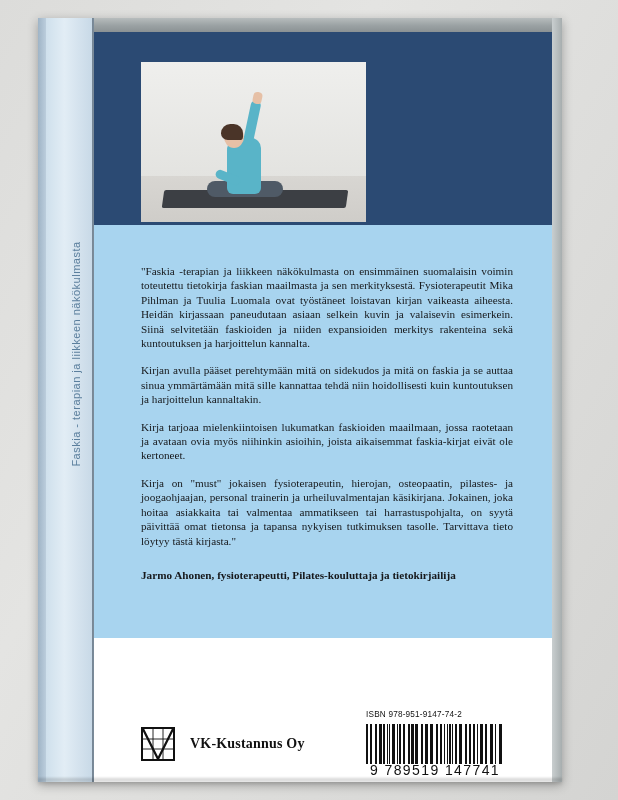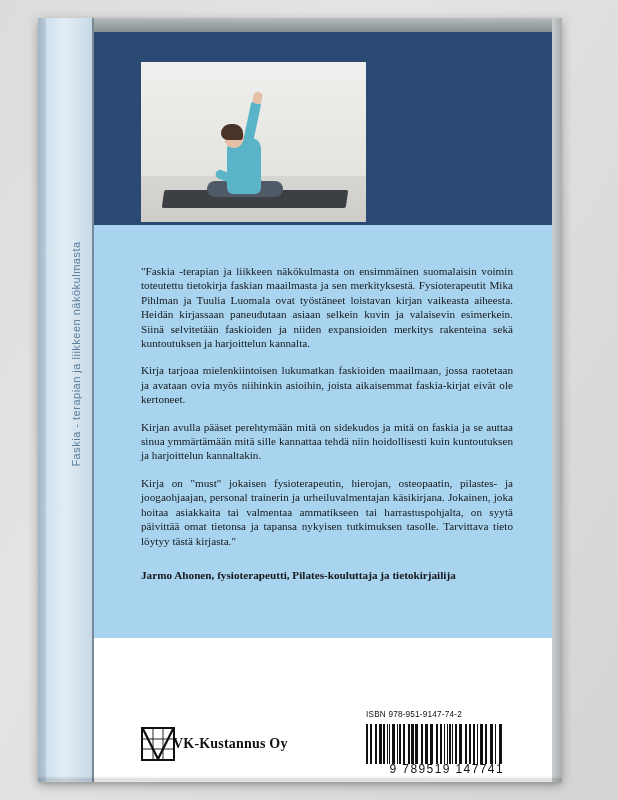--- a/index.html
+++ b/index.html
@@ -251,21 +251,21 @@
   }
   .logo-box .diag {
     position: absolute;
     left: -2px;
     top: -2px;
     width: 34px;
     height: 34px;
   }
   .publisher {
     position: absolute;
-    left: 79px;
+    left: 96px;
     top: 704px;
     font-family: "Liberation Serif", serif;
     font-weight: bold;
     font-size: 14px;
     color: #111;
     letter-spacing: 0.2px;
   }
 
   .isbn-text {
     position: absolute;
@@ -296,23 +296,23 @@
   .barcode .bars i {
     display: block;
     background: #111;
     height: 100%;
   }
   .barcode-num {
     position: absolute;
     left: 0;
     top: 38px;
     width: 138px;
-    text-align: right;
+    text-align: center;
     font-family: "Liberation Sans", sans-serif;
-    font-size: 12px;
+    font-size: 14px;
     letter-spacing: 1.4px;
     color: #111;
   }
 
   
   .bottom-shadow {
     position: absolute;
     left: 38px;
     top: 778px;
     width: 524px;
@@ -351,22 +351,22 @@
         <div class="body"></div>
         <div class="arm-side"></div>
         <div class="arm-up"></div>
         <div class="hand"></div>
         <div class="head"></div>
         <div class="hair"></div>
       </div>
 
       <div class="text-col">
         <p>"Faskia -terapian ja liikkeen näkökulmasta on ensimmäinen suomalaisin voimin toteutettu tietokirja faskian maailmasta ja sen merkityksestä. Fysioterapeutit Mika Pihlman ja Tuulia Luomala ovat työstäneet loistavan kirjan vaikeasta aiheesta. Heidän kirjassaan paneudutaan asiaan selkein kuvin ja valaisevin esimerkein. Siinä selvitetään faskioiden ja niiden expansioiden merkitys rakenteina sekä kuntoutuksen ja harjoittelun kannalta.</p>
+        <p>Kirjan avulla pääset perehtymään mitä on sidekudos ja mitä on faskia ja se auttaa sinua ymmärtämään mitä sille kannattaa tehdä niin hoidollisesti kuin kuntoutuksen ja harjoittelun kannaltakin.</p>
         <p>Kirja tarjoaa mielenkiintoisen lukumatkan faskioiden maailmaan, jossa raotetaan ja avataan ovia myös niihinkin asioihin, joista aikaisemmat faskia-kirjat eivät ole kertoneet.</p>
-        <p>Kirjan avulla pääset perehtymään mitä on sidekudos ja mitä on faskia ja se auttaa sinua ymmärtämään mitä sille kannattaa tehdä niin hoidollisesti kuin kuntoutuksen ja harjoittelun kannaltakin.</p>
         <p>Kirja on "must" jokaisen fysioterapeutin, hierojan, osteopaatin, pilastes- ja joogaohjaajan, personal trainerin ja urheiluvalmentajan käsikirjana. Jokainen, joka hoitaa asiakkaita tai valmentaa ammatikseen tai harrastuspohjalta, on syytä päivittää omat tietonsa ja tapansa nykyisen tutkimuksen tasolle. Tarvittava tieto löytyy tästä kirjasta."</p>
         <p class="attrib">Jarmo Ahonen, fysioterapeutti, Pilates-kouluttaja ja tietokirjailija</p>
       </div>
 
       <div class="logo-box">
         <svg class="diag" viewBox="0 0 34 34">
           <line x1="2" y1="2" x2="17" y2="32" stroke="#111" stroke-width="2.2"></line>
           <line x1="32" y1="2" x2="17" y2="32" stroke="#111" stroke-width="2.2"></line>
           <line x1="2" y1="12" x2="32" y2="12" stroke="#111" stroke-width="0.9"></line>
           <line x1="2" y1="22" x2="32" y2="22" stroke="#111" stroke-width="0.9"></line>

